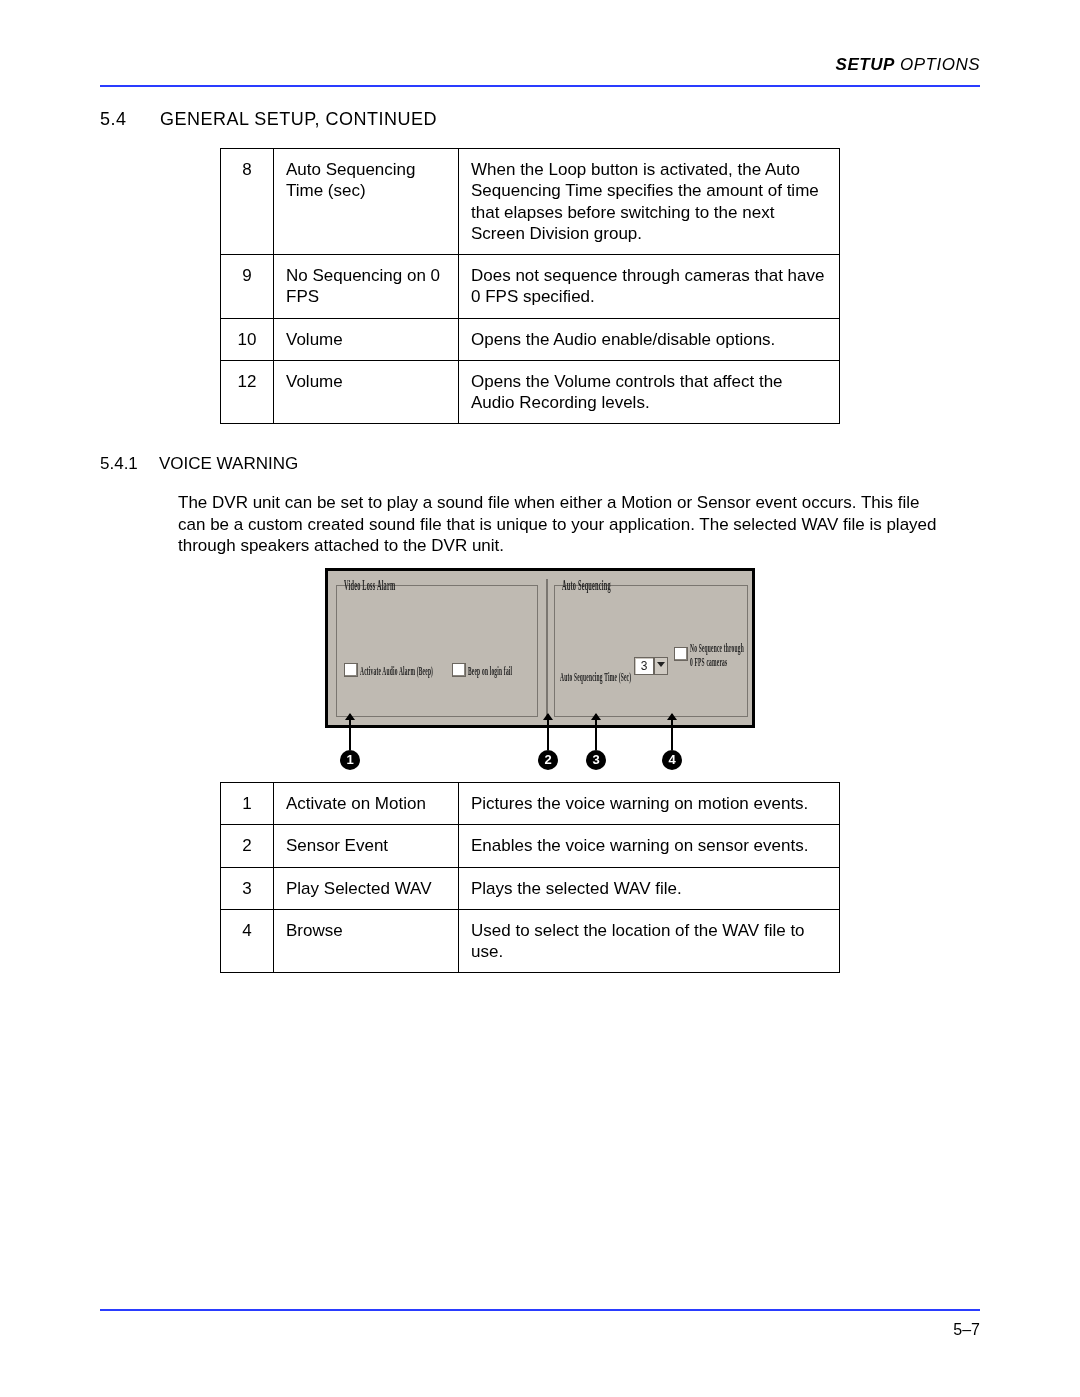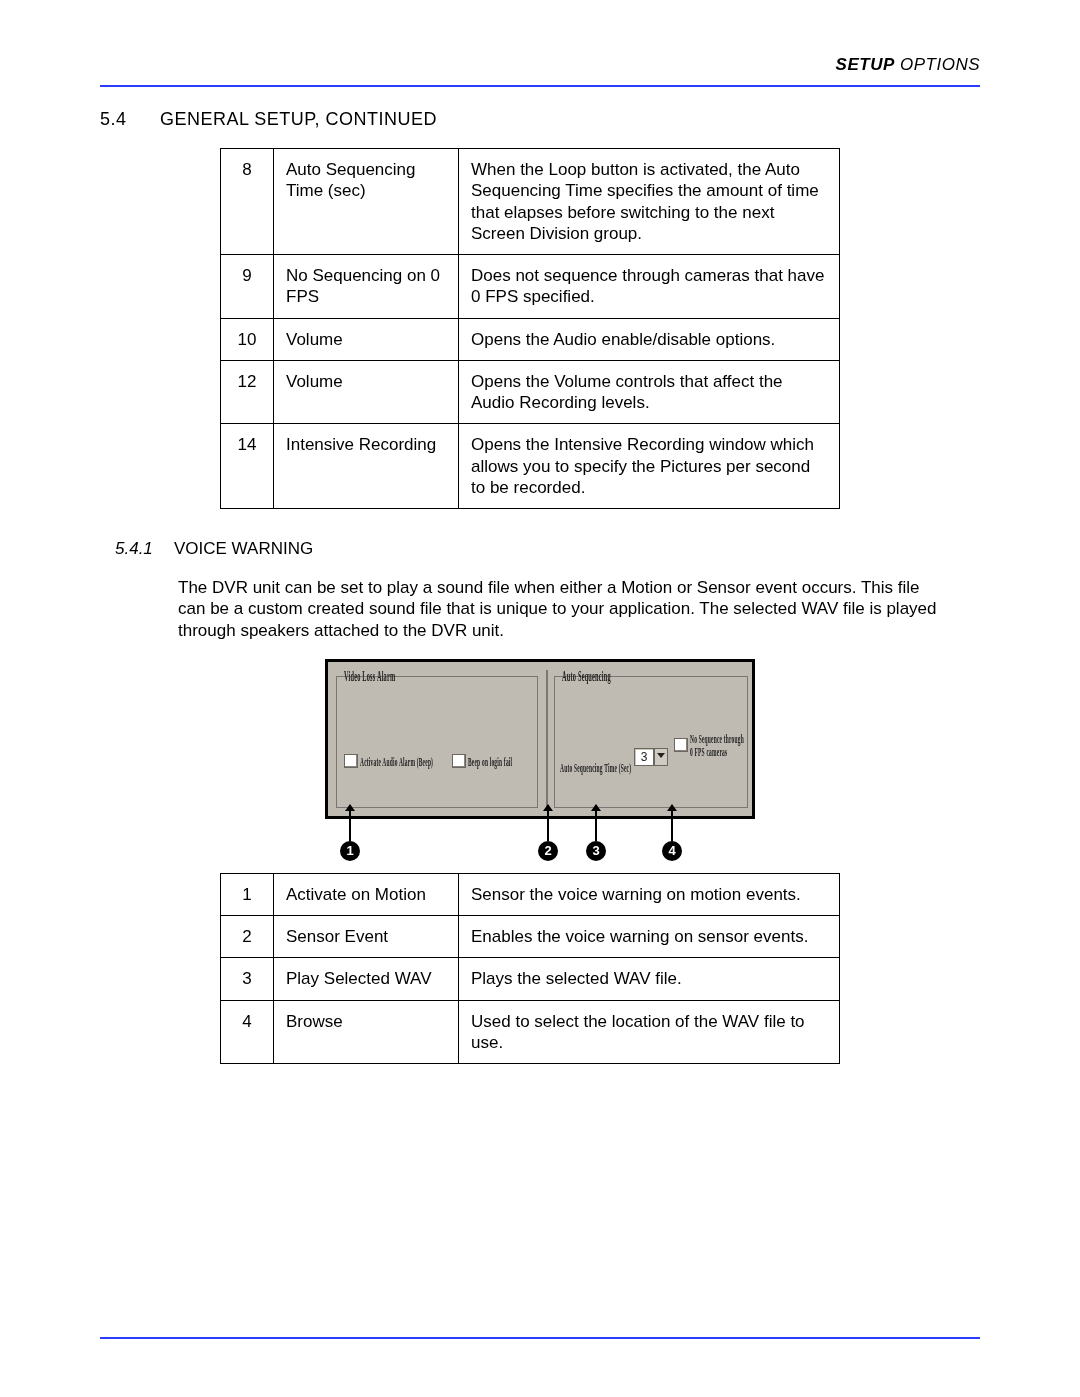--- a/index.html
+++ b/index.html
@@ -60,28 +60,26 @@
   table.options td.nm {
     width: 160px;
   }
   .subheading {
     font-size: 17px;
     margin: 0 0 18px 0;
   }
   .subheading .subnum {
     display: inline-block;
     width: 55px;
-    margin-left: 15px;
     margin-right: 4px;
-    font-style: italic;
   }
   .para {
     font-size: 17px;
     line-height: 1.25;
-    margin: 0 40px 18px 78px;
+    margin: 0 40px 12px 78px;
   }
   
   .fig-wrap {
     width: 430px;
     margin: 0 auto 6px auto;
   }
   .fig {
     position: relative;
     height: 160px;
     box-sizing: border-box;
@@ -226,25 +224,20 @@
         <tr>
           <td class="n">10</td>
           <td class="nm">Volume</td>
           <td>Opens the Audio enable/disable options.</td>
         </tr>
         <tr>
           <td class="n">12</td>
           <td class="nm">Volume</td>
           <td>Opens the Volume controls that affect the Audio Recording levels.</td>
         </tr>
-        <tr>
-          <td class="n">14</td>
-          <td class="nm">Intensive Recording</td>
-          <td>Opens the Intensive Recording window which allows you to specify the Pictures per second to be recorded.</td>
-        </tr>
       </tbody>
   </table>
 
   <div class="subheading">
     <span class="subnum">5.4.1</span><span>VOICE WARNING</span>
   </div>
 
   <p class="para">The DVR unit can be set to play a sound file when either a Motion or Sensor event occurs. This file can be a custom created sound file that is unique to your application. The selected WAV file is played through speakers attached to the DVR unit.</p>
 
   <div class="fig-wrap">
@@ -281,21 +274,21 @@
     <div class="ball" style="left:270px;">3</div>
     <div class="stem" style="left:346px;"></div>
     <div class="ball" style="left:346px;">4</div>
   </div>
 
   <table class="options small">
     <tbody id="tbody2">
         <tr>
           <td class="n">1</td>
           <td class="nm">Activate on Motion</td>
-          <td>Sensor the voice warning on motion events.</td>
+          <td>Pictures the voice warning on motion events.</td>
         </tr>
         <tr>
           <td class="n">2</td>
           <td class="nm">Sensor Event</td>
           <td>Enables the voice warning on sensor events.</td>
         </tr>
         <tr>
           <td class="n">3</td>
           <td class="nm">Play Selected WAV</td>
           <td>Plays the selected WAV file.</td>
@@ -303,14 +296,15 @@
         <tr>
           <td class="n">4</td>
           <td class="nm">Browse</td>
           <td>Used to select the location of the WAV file to use.</td>
         </tr>
       </tbody>
   </table>
 
   <div class="footer">
     <hr class="rule bottom">
+    <div class="pagenum">5–7</div>
   </div>
 </div>
 
 </body></html>

